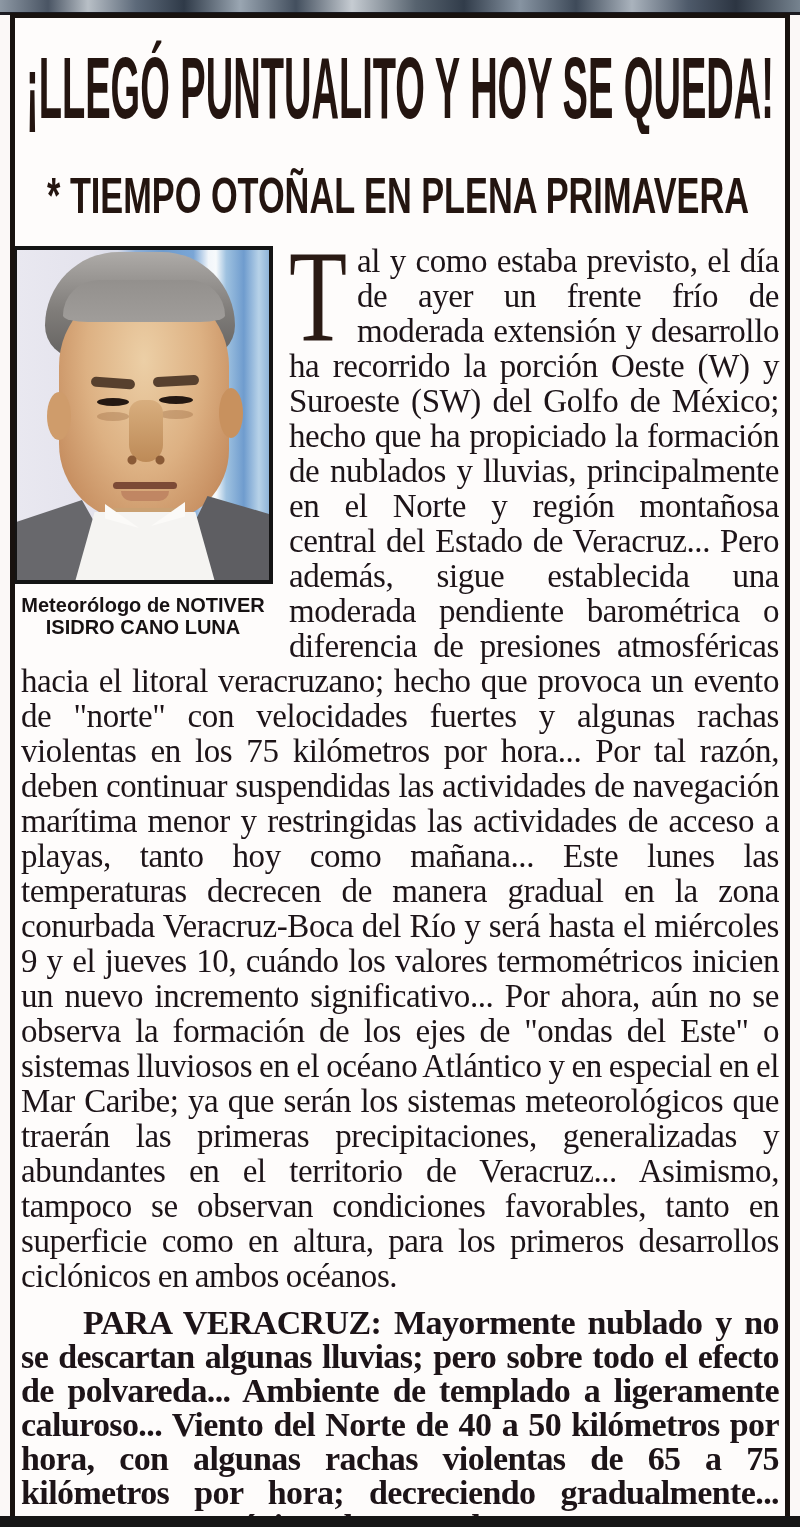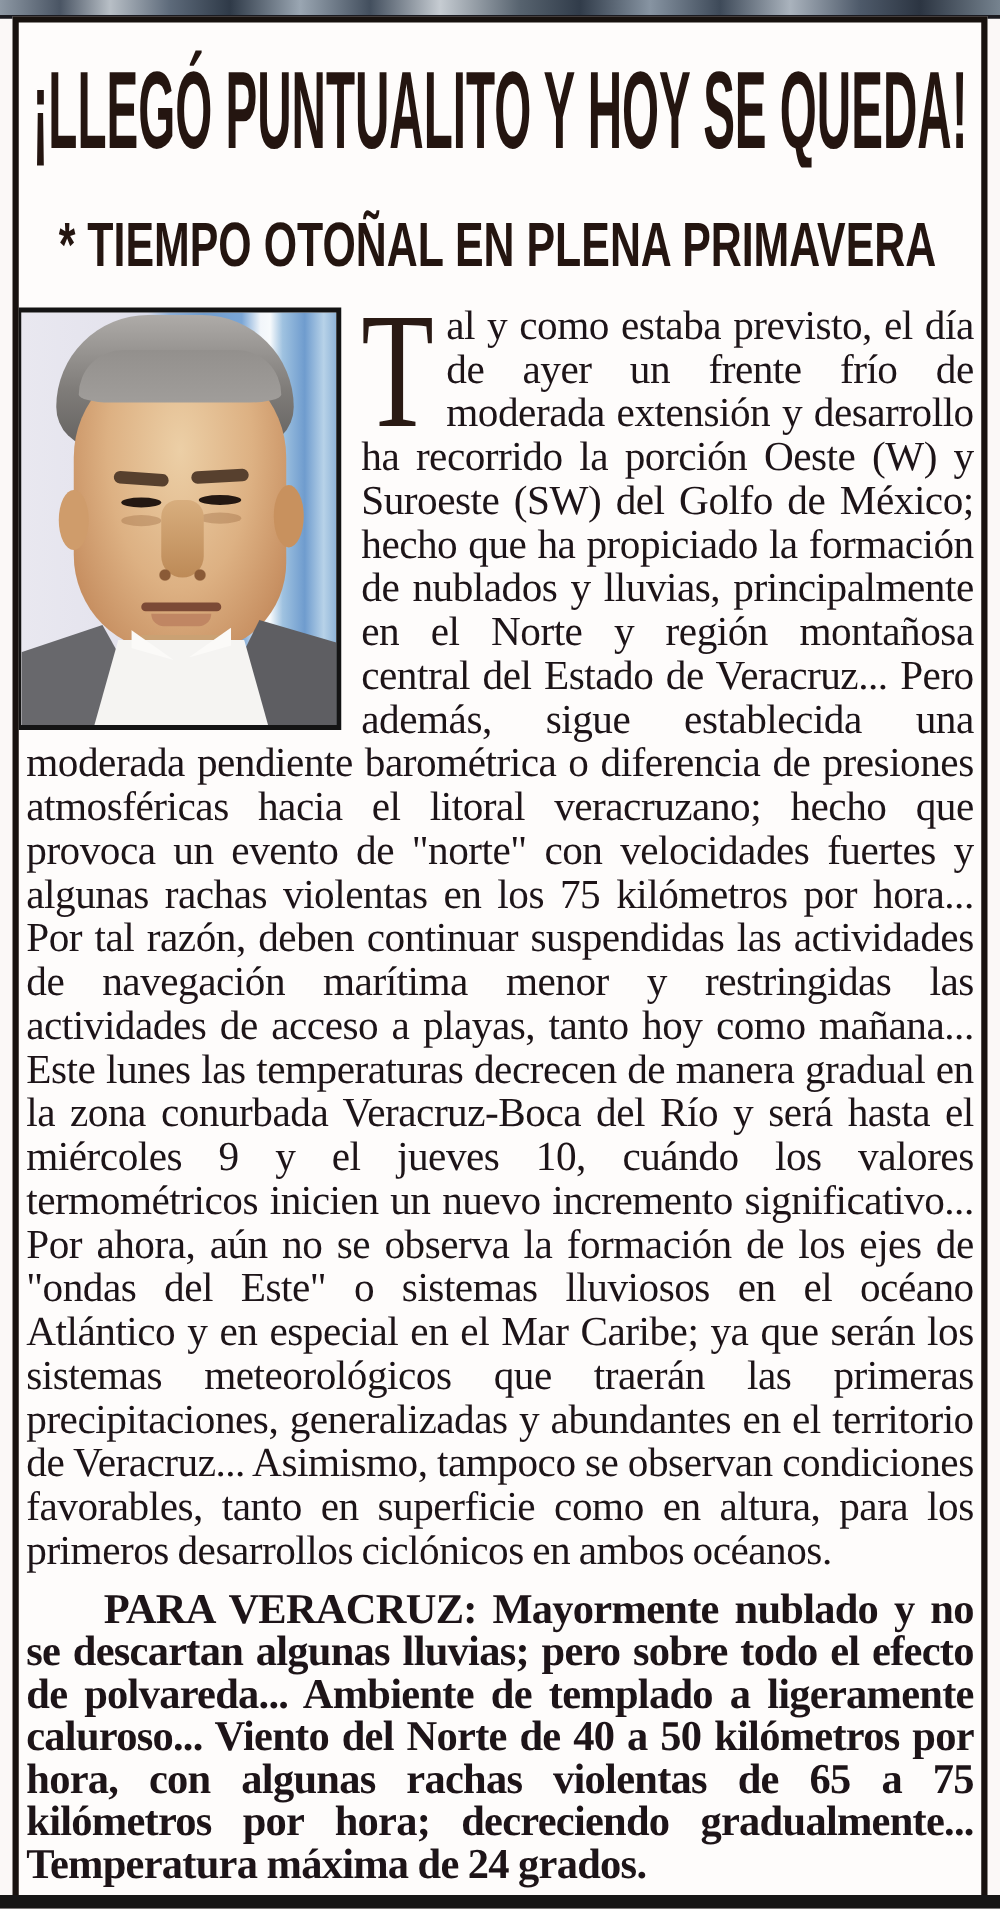--- a/index.html
+++ b/index.html
@@ -166,20 +166,24 @@
         <div class="p-nostrils"></div>
         <div class="p-mouth"></div>
         <div class="p-lip"></div>
         <div class="p-neck"></div>
         <div class="p-jacket-left"></div>
         <div class="p-jacket-right"></div>
         <div class="p-shirt"></div>
         <div class="p-collar-left"></div>
         <div class="p-collar-right"></div>
       </div>
+      <figcaption class="caption">
+        <span>Meteorólogo de NOTIVER</span><br>
+        <span>ISIDRO CANO LUNA</span>
+      </figcaption>
     </figure>
 
     <p class="lead-paragraph"><span class="dropcap">T</span><span>al y como estaba previsto,  el día de ayer un frente frío de moderada extensión y desarrollo ha recorrido la porción Oeste (W) y Suroeste (SW) del Golfo de México; hecho que ha propiciado la formación de nublados y lluvias, principalmente en el Norte y región montañosa central del Estado de Veracruz... Pero además, sigue establecida una moderada pendiente barométrica o diferencia de presiones atmosféricas hacia el litoral veracruzano; hecho que provoca un evento de "norte" con velocidades fuertes y algunas rachas violentas en los 75 kilómetros por hora... Por tal razón, deben continuar suspendidas las actividades de navegación marítima menor y restringidas las actividades de acceso a playas, tanto hoy como mañana... Este lunes las temperaturas decrecen de manera gradual en la zona conurbada Veracruz-Boca del Río y será hasta el miércoles 9 y el jueves 10, cuándo los valores termométricos inicien un nuevo incremento significativo... Por ahora, aún no se observa la formación de los ejes de "ondas del Este" o sistemas lluviosos en el océano Atlántico y en especial en el Mar Caribe; ya que serán los sistemas meteorológicos que traerán  las primeras precipitaciones, generalizadas y abundantes en el territorio de Veracruz... Asimismo, tampoco se observan condiciones favorables, tanto en superficie como en altura, para los primeros desarrollos ciclónicos en ambos océanos.</span></p>
 
     <p class="forecast-paragraph">PARA VERACRUZ: Mayormente nublado y no se descartan algunas lluvias; pero sobre todo el efecto de polvareda... Ambiente de templado a ligeramente caluroso... Viento del Norte de 40 a 50 kilómetros por hora, con algunas rachas violentas de 65 a 75 kilómetros por hora; decreciendo gradualmente... Temperatura máxima de 24 grados.</p>
 
   </div>
 </div>
 
 <div class="bottom-strip"></div>

